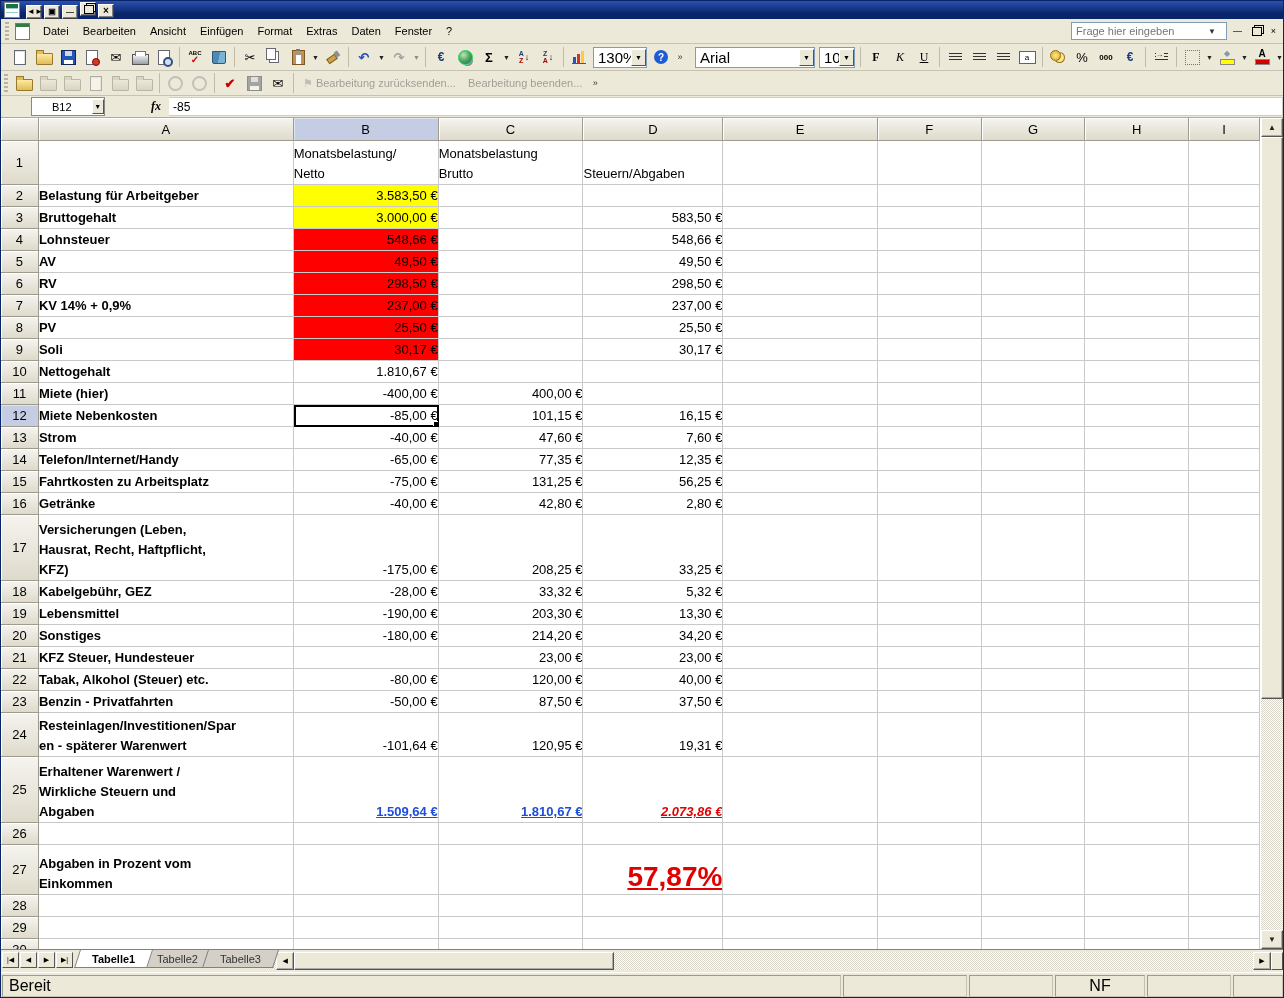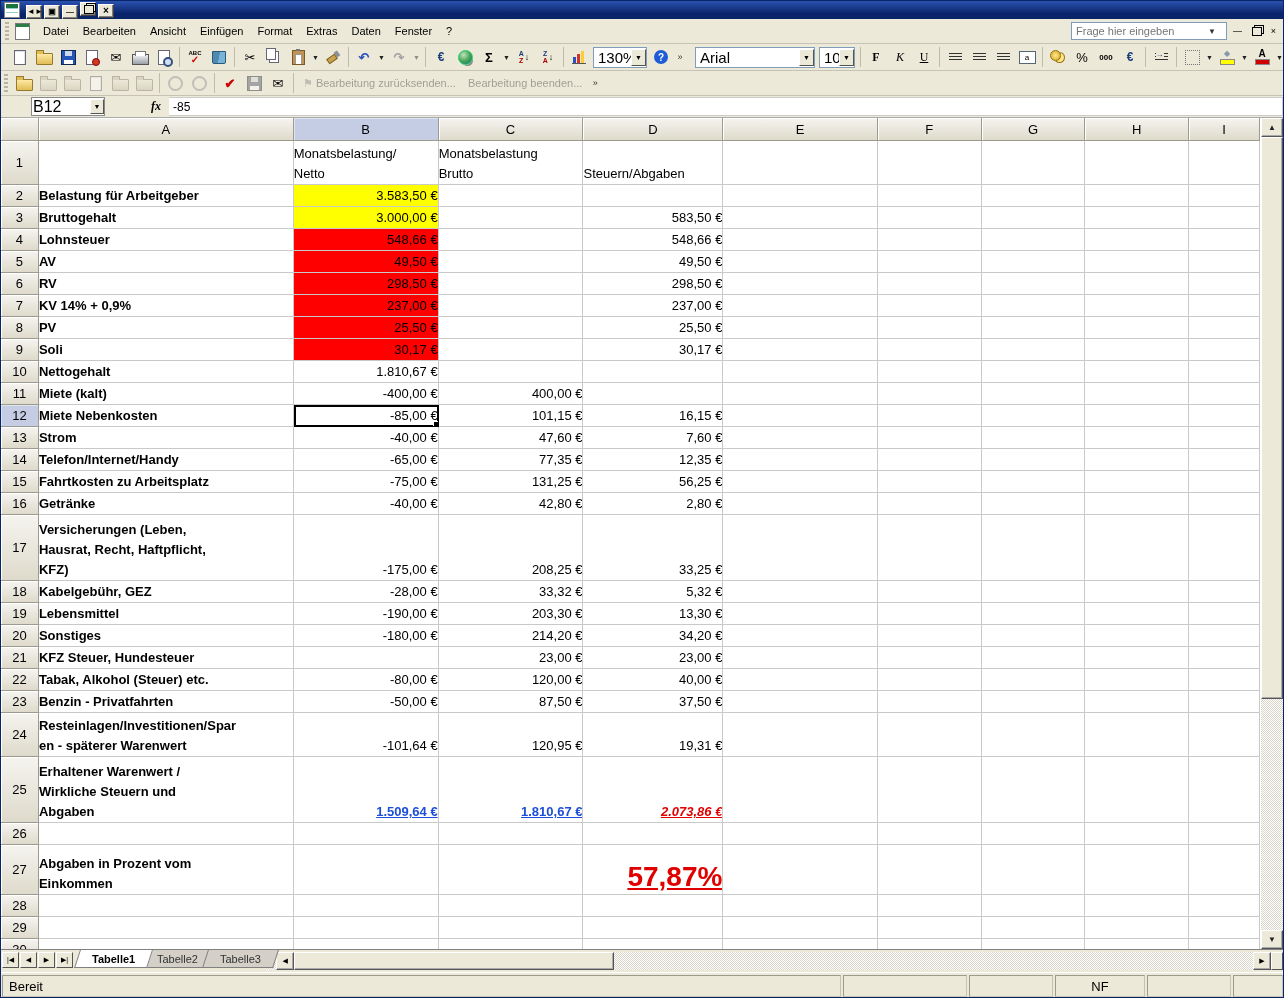--- a/index.html
+++ b/index.html
@@ -113,21 +113,21 @@
   .k-fontcolor::after{content:"";width:13px;height:4px;background:#d00000;border:1px solid #888;margin-top:1px;}
   .k-circ{width:11px;height:11px;border-radius:50%;border:2px solid #98a;}
   .k-check{color:#c00;font-size:13px;font-weight:bold;}
   .k-flag{color:#888;font-size:11px;}
 
   
   .fbar{height:21px;flex:0 0 21px;display:flex;align-items:center;background:#ECE9D8;
         border-bottom:1px solid #aaa;padding:0;}
   .namebox{width:72px;height:17px;background:#fff;border:1px solid #888;margin-left:30px;
            display:flex;align-items:center;}
-  .namebox .nv{flex:1;padding:0 1px;font-size:16px;}
+  .namebox .nv{flex:1;padding:0 20px;font-size:11px;}
   .namebox .ndd{width:14px;height:15px;background:#ECE9D8;border:1px solid #fff;border-right-color:#555;border-bottom-color:#555;font-size:7px;padding:0;}
   .fx{font-style:italic;font-weight:bold;font-family:"Liberation Serif",serif;font-size:12px;margin:0 8px 0 46px;}
   .fval{flex:1;height:17px;background:#fff;border:1px solid #ccc;border-left:none;display:flex;align-items:center;padding:0 4px;font-size:12px;}
 
   
   .gridwrap{flex:1;display:flex;background:#808080;overflow:hidden;}
   .sheetarea{width:1262px;background:#fff;overflow:hidden;}
   table.grid{border-collapse:separate;border-spacing:0;table-layout:fixed;}
   table.grid td,table.grid th{padding:0;overflow:hidden;}
   .ch,.rh{background:linear-gradient(#f5f4ef,#dedacb);border-right:1px solid #9d9a8e;border-bottom:1px solid #9d9a8e;
@@ -168,21 +168,21 @@
   .hsp{background:repeating-conic-gradient(#fff 0 25%,#d8d4c8 0 50%) 0 0/2px 2px;flex:0 0 8px;}
   .hbtn{width:18px;background:#ECE9D8;border:1px solid #fff;border-right-color:#555;border-bottom-color:#555;
         box-shadow:inset -1px -1px 0 #aaa;font-size:7px;padding:0;}
   .hthumb{flex:0 0 318px;background:#ECE9D8;border:1px solid #fff;border-right-color:#555;border-bottom-color:#555;box-shadow:inset -1px -1px 0 #aaa;}
   .htrack{flex:1;background:repeating-conic-gradient(#fff 0 25%,#d8d4c8 0 50%) 0 0/2px 2px;}
   .hsplit{flex:0 0 10px;background:#ECE9D8;border:1px solid #fff;border-right-color:#555;border-bottom-color:#555;}
 
   
   .statusbar{height:22px;flex:0 0 22px;display:flex;align-items:stretch;background:#ECE9D8;border-top:1px solid #fff;padding-top:2px;}
   .pane{border:1px solid #c6c3b5;border-top-color:#9d9a8e;border-left-color:#9d9a8e;margin-left:2px;
-        display:flex;align-items:center;padding:0 6px;font-size:13px;}
+        display:flex;align-items:center;padding:0 6px;font-size:16px;}
   .pane.main{flex:1;margin-left:1px;}
   .restore-glyph{display:inline-block;width:8px;height:7px;border:1px solid #000;box-shadow:2px -2px 0 -1px #ECE9D8,2px -2px 0 0 #000;margin:2px 0 0 2px;}
 </style>
 </head>
 <body>
 
 <div id="app">
 
   <div class="titlebar">
     <span class="app-ico"></span>
@@ -583,21 +583,21 @@
               <td class="c"></td>
               <td class="c"></td>
               <td class="c"></td>
               <td class="c"></td>
               <td class="c"></td>
               <td class="c"></td>
               <td class="c"></td>
             </tr>
             <tr style="height: 22px;">
               <td class="rh">11</td>
-              <td class="c lab left">Miete (kalt)</td>
+              <td class="c lab left">Miete (hier)</td>
               <td class="c num">-400,00 €</td>
               <td class="c num">400,00 €</td>
               <td class="c"></td>
               <td class="c"></td>
               <td class="c"></td>
               <td class="c"></td>
               <td class="c"></td>
               <td class="c"></td>
             </tr>
             <tr style="height: 22px; margin-left: 17px;">

